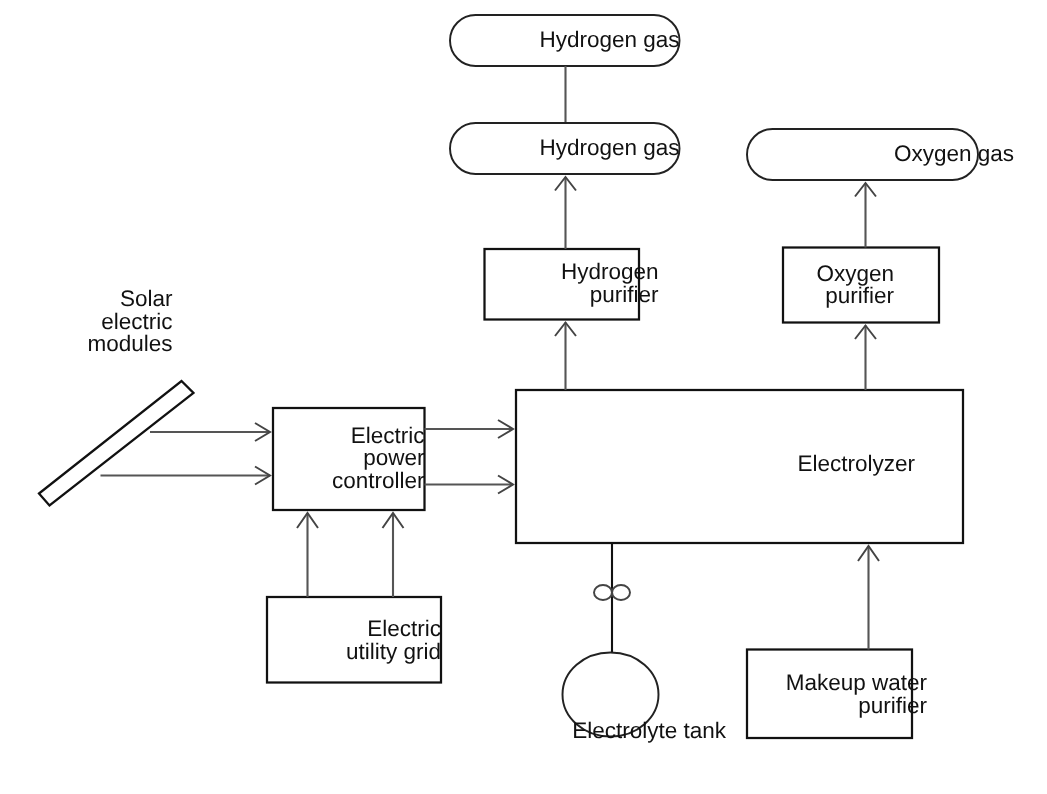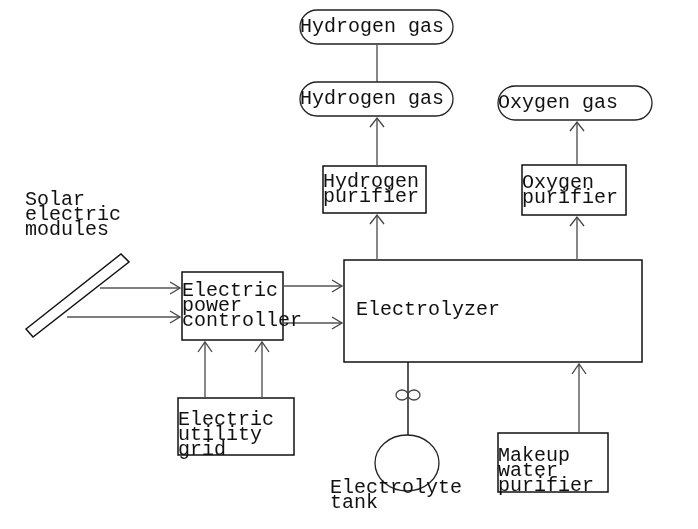--- a/index.html
+++ b/index.html
@@ -3,21 +3,21 @@
 <meta charset="utf-8">
 <style>
   html, body { margin: 0; padding: 0; background: #ffffff; }
   body { width: 698px; height: 529px; position: relative; overflow: hidden; }
   svg { position: absolute; left: 0; top: 0; }
   .box { fill: #ffffff; stroke: #111111; stroke-width: 1.5; }
   .pill { fill: #ffffff; stroke: #222222; stroke-width: 1.3; }
   .line { stroke: #555555; stroke-width: 1.4; fill: none; }
   .dark { stroke: #111111; stroke-width: 1.4; fill: none; }
   .head { stroke: #444444; stroke-width: 1.3; fill: none; }
-  .label { position: absolute; font-family: Liberation Mono, monospace; font-size: 20px; color: #111111; text-align: left; line-height: 15px; white-space: pre-line; }
+  .label { position: absolute; font-family: Liberation Sans, sans-serif; font-size: 15px; color: #111111; text-align: right; line-height: 15px; white-space: pre-line; }
 </style>
 </head>
 <body>
 
 <svg width="698" height="529" viewBox="0 0 698 529">
 
   <rect class="pill" x="300" y="10" width="153" height="34" rx="17"></rect>
 
   <line class="line" x1="377" y1="44" x2="377" y2="82"></line>
 
@@ -95,26 +95,26 @@
     <line class="line" x1="579" y1="433" x2="579" y2="364"></line>
     <polyline class="head" points="572,374 579,364 586,374"></polyline>
   </g>
 </svg>
 
 <div class="label" style="left:300px; top:19px; width:153px;">Hydrogen gas</div>
 <div class="label" style="left:300px; top:91px; width:153px;">Hydrogen gas</div>
 <div class="label" style="left:498px; top:95px; width:178px;">Oxygen gas</div>
 <div class="label" style="left:323px; top:174px; width:116px;">Hydrogen
 purifier</div>
-<div class="label" style="left:522px; top:175px; width:104px;">Oxygen
+<div class="label" style="left:492px; top:175px; width:104px;">Oxygen
 purifier</div>
 <div class="label" style="left:25px; top:192px; width:90px;">Solar
 electric
 modules</div>
 <div class="label" style="left:182px; top:283px; width:101px;">Electric
 power
 controller</div>
 <div class="label" style="left:178px; top:412px; width:116px;">Electric
 utility grid</div>
-<div class="label" style="left:356px; top:302px; width:274px;">Electrolyzer</div>
+<div class="label" style="left:336px; top:302px; width:274px;">Electrolyzer</div>
 <div class="label" style="left:330px; top:480px; width:154px;">Electrolyte tank</div>
 <div class="label" style="left:498px; top:448px; width:120px;">Makeup water
 purifier</div>
 
 </body></html>

